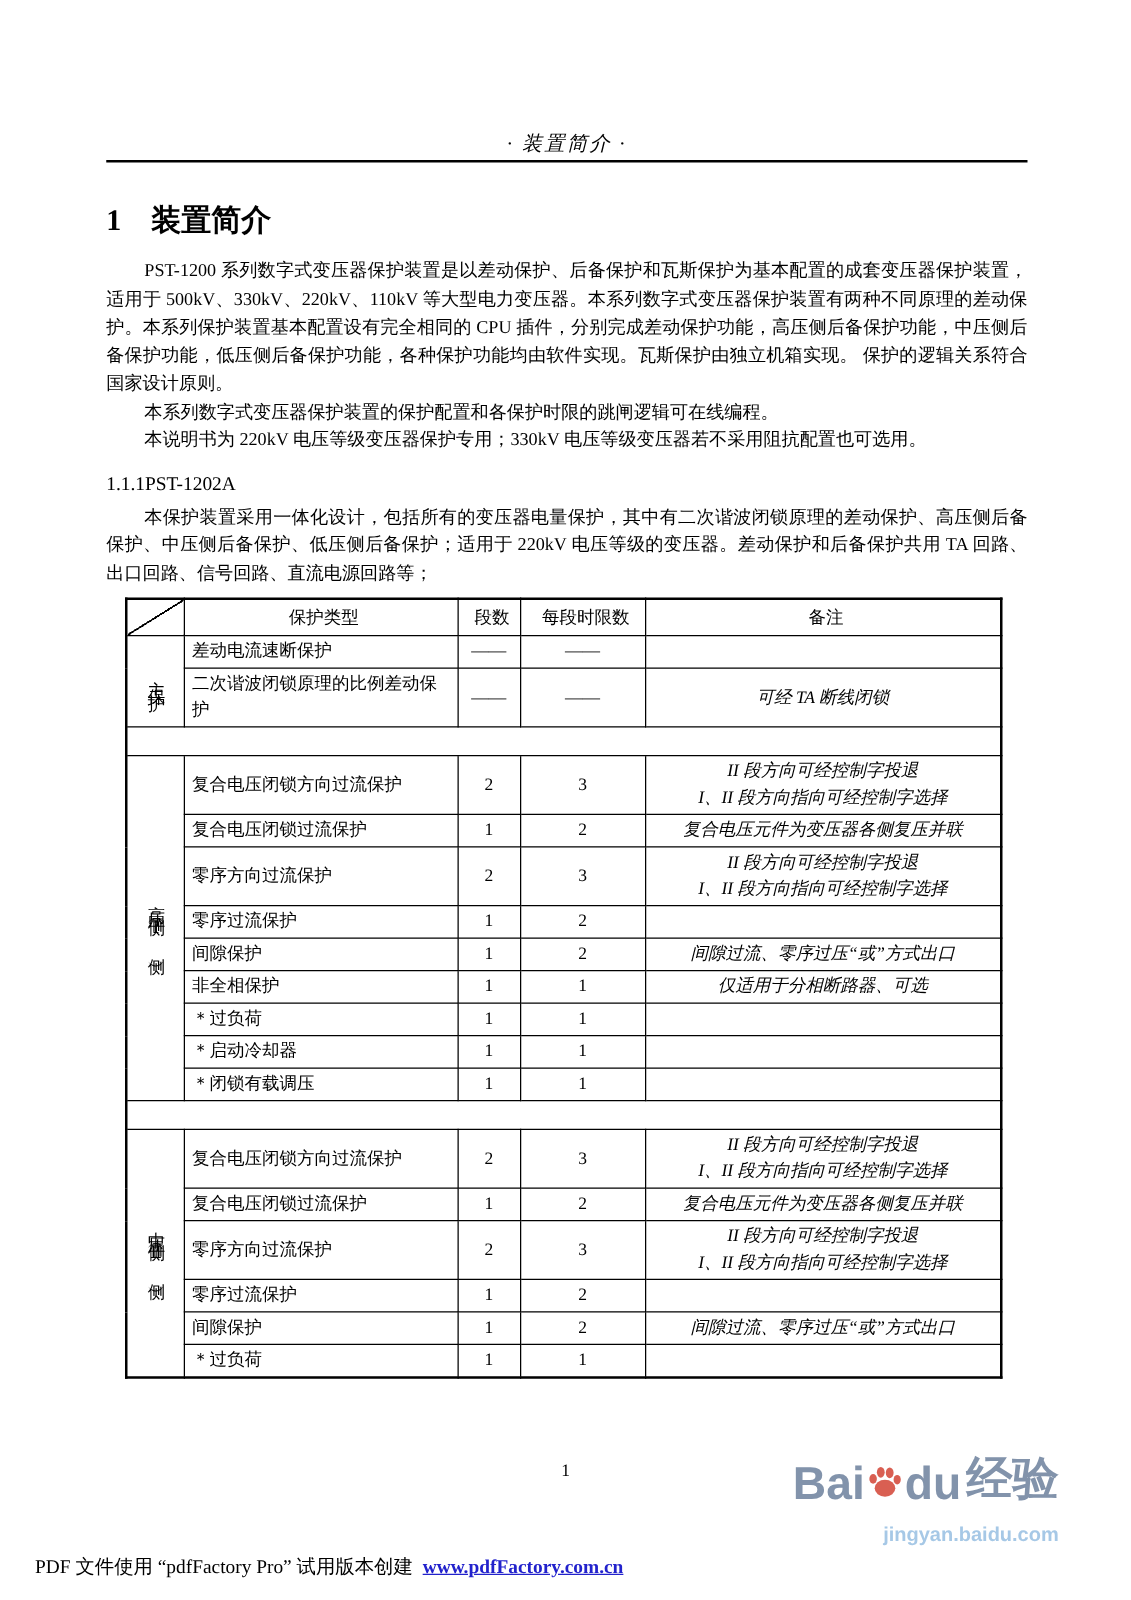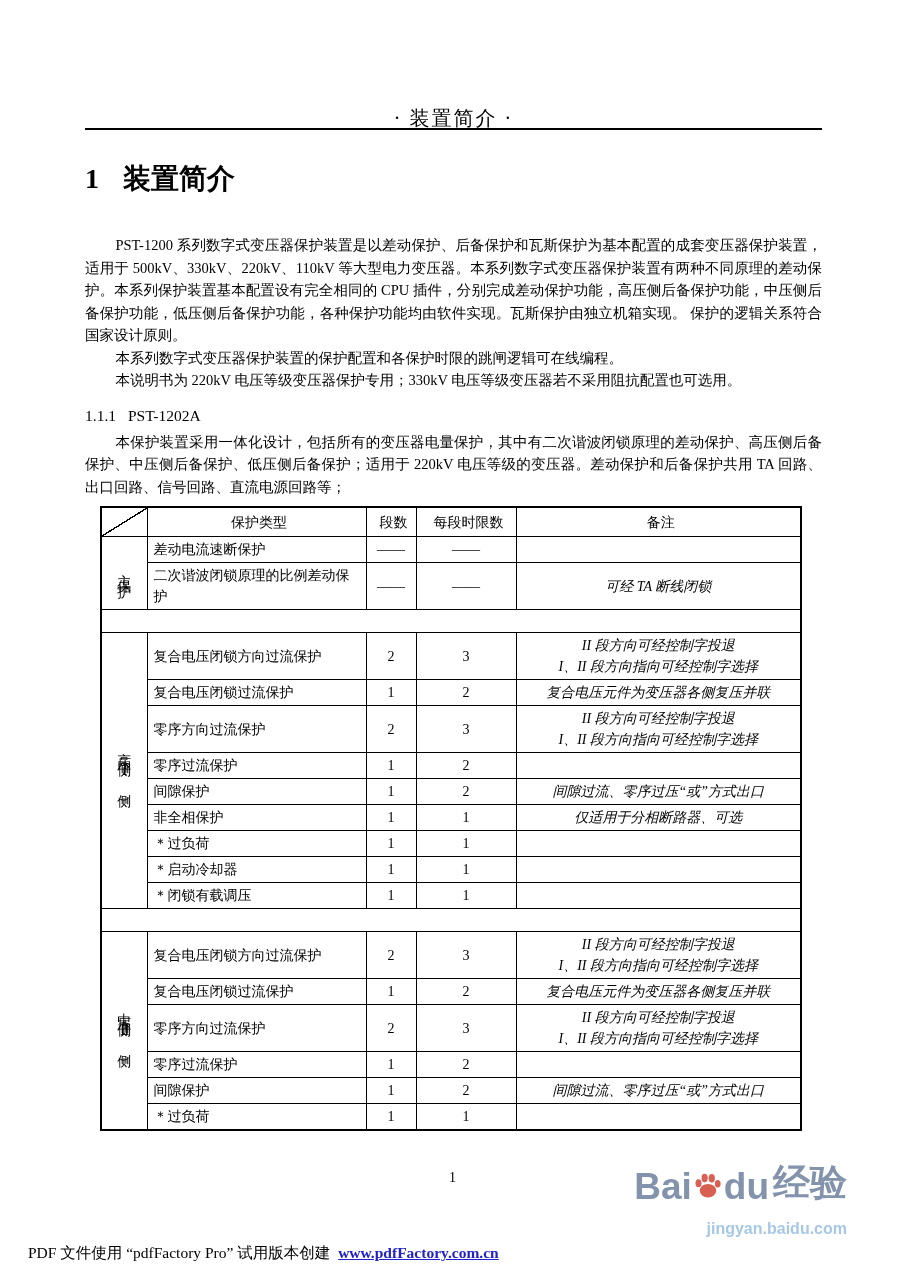--- a/index.html
+++ b/index.html
@@ -16,38 +16,39 @@
     --wm-text: #8293ab;
     --wm-url: #a6c8e6;
     --paw: #d95f52;
     --link: #2222cc;
   }
 
   .running-header {
     position: absolute;
     top: 105px; left: 85px; width: 737px;
     text-align: center;
-    font-size: 20px;
+    font-size: 16px;
     letter-spacing: 2px;
+    font-style: italic;
   }
   .header-rule {
     position: absolute;
     top: 128px; left: 85px; width: 737px;
     border-top: 2px solid #000;
   }
 
   .content {
     position: absolute;
     top: 160px; left: 85px; width: 737px;
   }
 
   .doc-title {
-    margin: 0 0 36px 0;
+    margin: 0 0 14px 0;
     font-family: "Liberation Sans", "DejaVu Sans", sans-serif;
-    font-size: 28px;
+    font-size: 24px;
     font-weight: bold;
   }
   .doc-title .t-num { margin-right: 24px; font-family: "Liberation Serif", serif; }
 
   .body-p {
     margin: 0;
     font-size: 14.5px;
     line-height: 22.5px;
     text-align: justify;
     text-indent: 2.1em;
@@ -59,21 +60,21 @@
     font-size: 15px;
     font-weight: bold;
   }
   .sec-title .s-num { margin-right: 14px; font-family: "Liberation Serif", serif; }
 
   .subsec-title {
     margin: 15px 0 6px 0;
     font-size: 15.5px;
     font-weight: normal;
   }
-  .subsec-title .s-num { margin-right: 12px; }
+  .subsec-title .s-num { }
 
   .protection-table {
     border-collapse: collapse;
     width: 700px;
     margin: 8px 0 0 15px;
     font-size: 14px;
     border: 2px solid #000;
     table-layout: fixed;
   }
   .protection-table th, .protection-table td {

